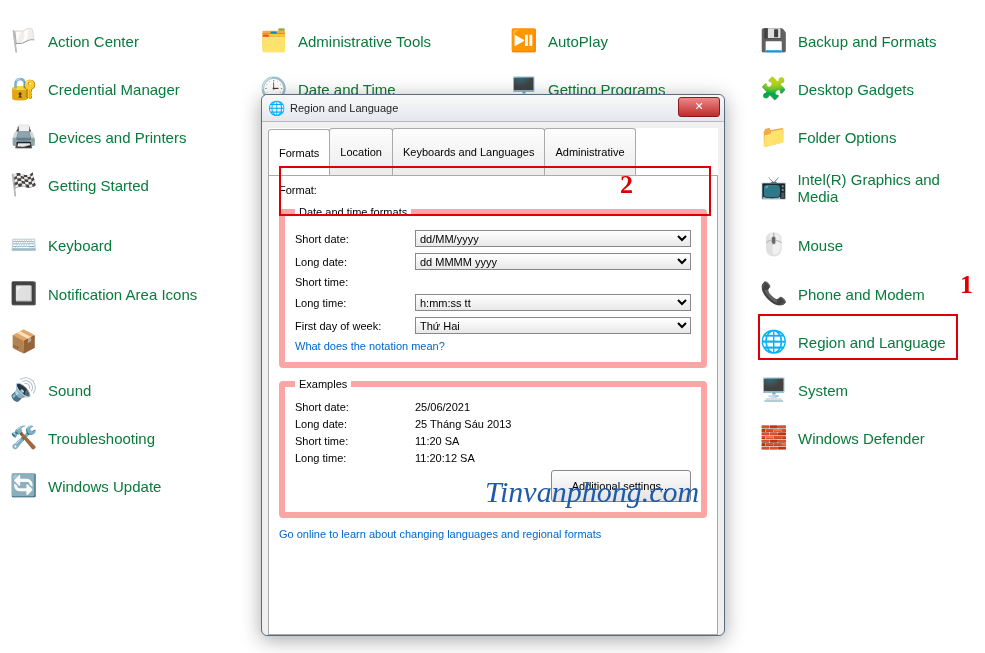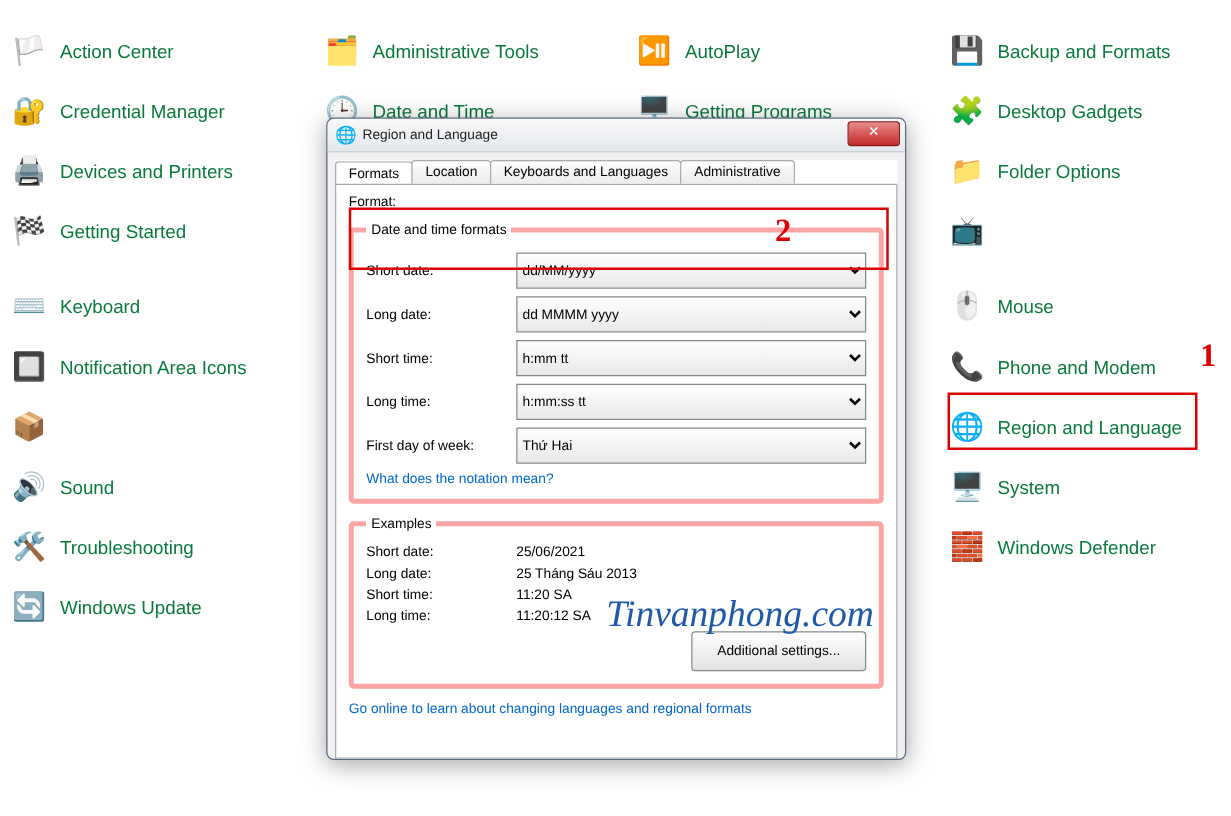--- a/index.html
+++ b/index.html
@@ -11,28 +11,28 @@
 .watermark { position:absolute; font-family:"Brush Script MT","Segoe Script",cursive; font-size:30px; color:#1e5aa8; font-style:italic; }
 
 
 .dlg { position:absolute; width:462px; background:#f0f0f0; border:1px solid #5a6a80; border-radius:6px; box-shadow:0 4px 20px rgba(0,0,0,0.35); font-size:11px; }
 .dlg-title { background:linear-gradient(#f8f8f8,#e4e8ee); border-bottom:1px solid #bbb; padding:5px 6px; border-radius:6px 6px 0 0; display:flex; align-items:center; gap:6px; position:relative; }
 .dlg-title .ticon { width:16px; height:16px; font-size:14px; }
 .dlg-title .ttxt { color:#222; }
 .dlg-close { position:absolute; right:4px; top:2px; width:40px; height:18px; background:linear-gradient(#e98a8a,#c22a2a); border:1px solid #8b1a1a; border-radius:3px; color:#fff; text-align:center; line-height:16px; font-size:11px; cursor:pointer; }
 .tabs { background:#fff; margin:6px 6px 0 6px; }
 .tabbar { display:flex; }
-.tab { border:1px solid #aaa; border-bottom:none; background:linear-gradient(#fdfdfd,#ececec); padding:3px 10px; margin-right:-1px; border-radius:3px 3px 0 0; cursor:pointer; }
+.tab { border:1px solid #aaa; border-bottom:none; background:linear-gradient(#fdfdfd,#ececec); padding:17px 10px; margin-right:-1px; border-radius:3px 3px 0 0; cursor:pointer; }
 .tab.sel { background:#fff; position:relative; top:1px; }
 .tabbody { border:1px solid #aaa; background:#fff; padding:8px 10px 10px 10px; min-height:440px; position:relative; }
-fieldset { border:4px solid #fca5a5; border-radius:4px; padding:6px 10px 10px 10px; margin:10px 0 0 0; }
+fieldset { border:6px solid #fca5a5; border-radius:4px; padding:6px 10px 10px 10px; margin:10px 0 0 0; }
 legend { padding:0 4px; }
 .sel-row { display:flex; align-items:center; margin:6px 0; }
 .sel-row .lbl { width:120px; }
-.sel-row select { flex:1; height:29px; font-size:11px; background:linear-gradient(#fff,#e8e8e8); border:1px solid #888; }
+.sel-row select { flex:1; height:17px; font-size:11px; background:linear-gradient(#fff,#e8e8e8); border:1px solid #888; }
 .row { display:flex; margin:5px 0; }
 .row .l { width:120px; }
 .row .v { }
 .lnk { color:#0066cc; cursor:pointer; }
 .btns { text-align:right; padding:8px 12px 10px 0; }
 .btn { min-width:72px; height:32px; margin-left:22px; background:linear-gradient(#fdfdfd,#e3e3e3); border:1px solid #888; border-radius:3px; cursor:pointer; font-size:11px; }
 .btn.ok { border:1px solid #2a7ac0; box-shadow:0 0 3px #6ab1f0; }
 .btn.wide { min-width:140px; }
 .fmtbox label { display:block; margin-bottom:2px; }
 .fmtbox select { width:100%; height:21px; font-size:11px; background:linear-gradient(#fff,#e8e8e8); border:1px solid #888; }
@@ -82,20 +82,21 @@
     <span class="icon">📁</span>
     <span class="txt">Folder Options</span>
   </div>
 
 <div class="cp-item" style="left:10px;top:171px">
     <span class="icon">🏁</span>
     <span class="txt">Getting Started</span>
   </div>
 <div class="cp-item" style="left:760px;top:171px;max-width:210px">
     <span class="icon">📺</span>
+    <span class="txt">Intel(R) Graphics and Media</span>
   </div>
 
 <div class="cp-item" style="left:10px;top:231px">
     <span class="icon">⌨️</span>
     <span class="txt">Keyboard</span>
   </div>
 <div class="cp-item" style="left:760px;top:231px">
     <span class="icon">🖱️</span>
     <span class="txt">Mouse</span>
   </div>
@@ -167,21 +168,20 @@
         <div class="sel-row">
             <span class="lbl">Short date:</span>
             <select><option>dd/MM/yyyy</option></select>
           </div>
         <div class="sel-row">
             <span class="lbl">Long date:</span>
             <select><option>dd MMMM yyyy</option></select>
           </div>
         <div class="sel-row">
             <span class="lbl">Short time:</span>
-            <select><option>h:mm tt</option></select>
           </div>
         <div class="sel-row">
             <span class="lbl">Long time:</span>
             <select><option>h:mm:ss tt</option></select>
           </div>
         <div class="sel-row">
             <span class="lbl">First day of week:</span>
             <select><option>Thứ Hai</option></select>
           </div>
         <div style="margin-top:4px"><span class="lnk">What does the notation mean?</span></div>

